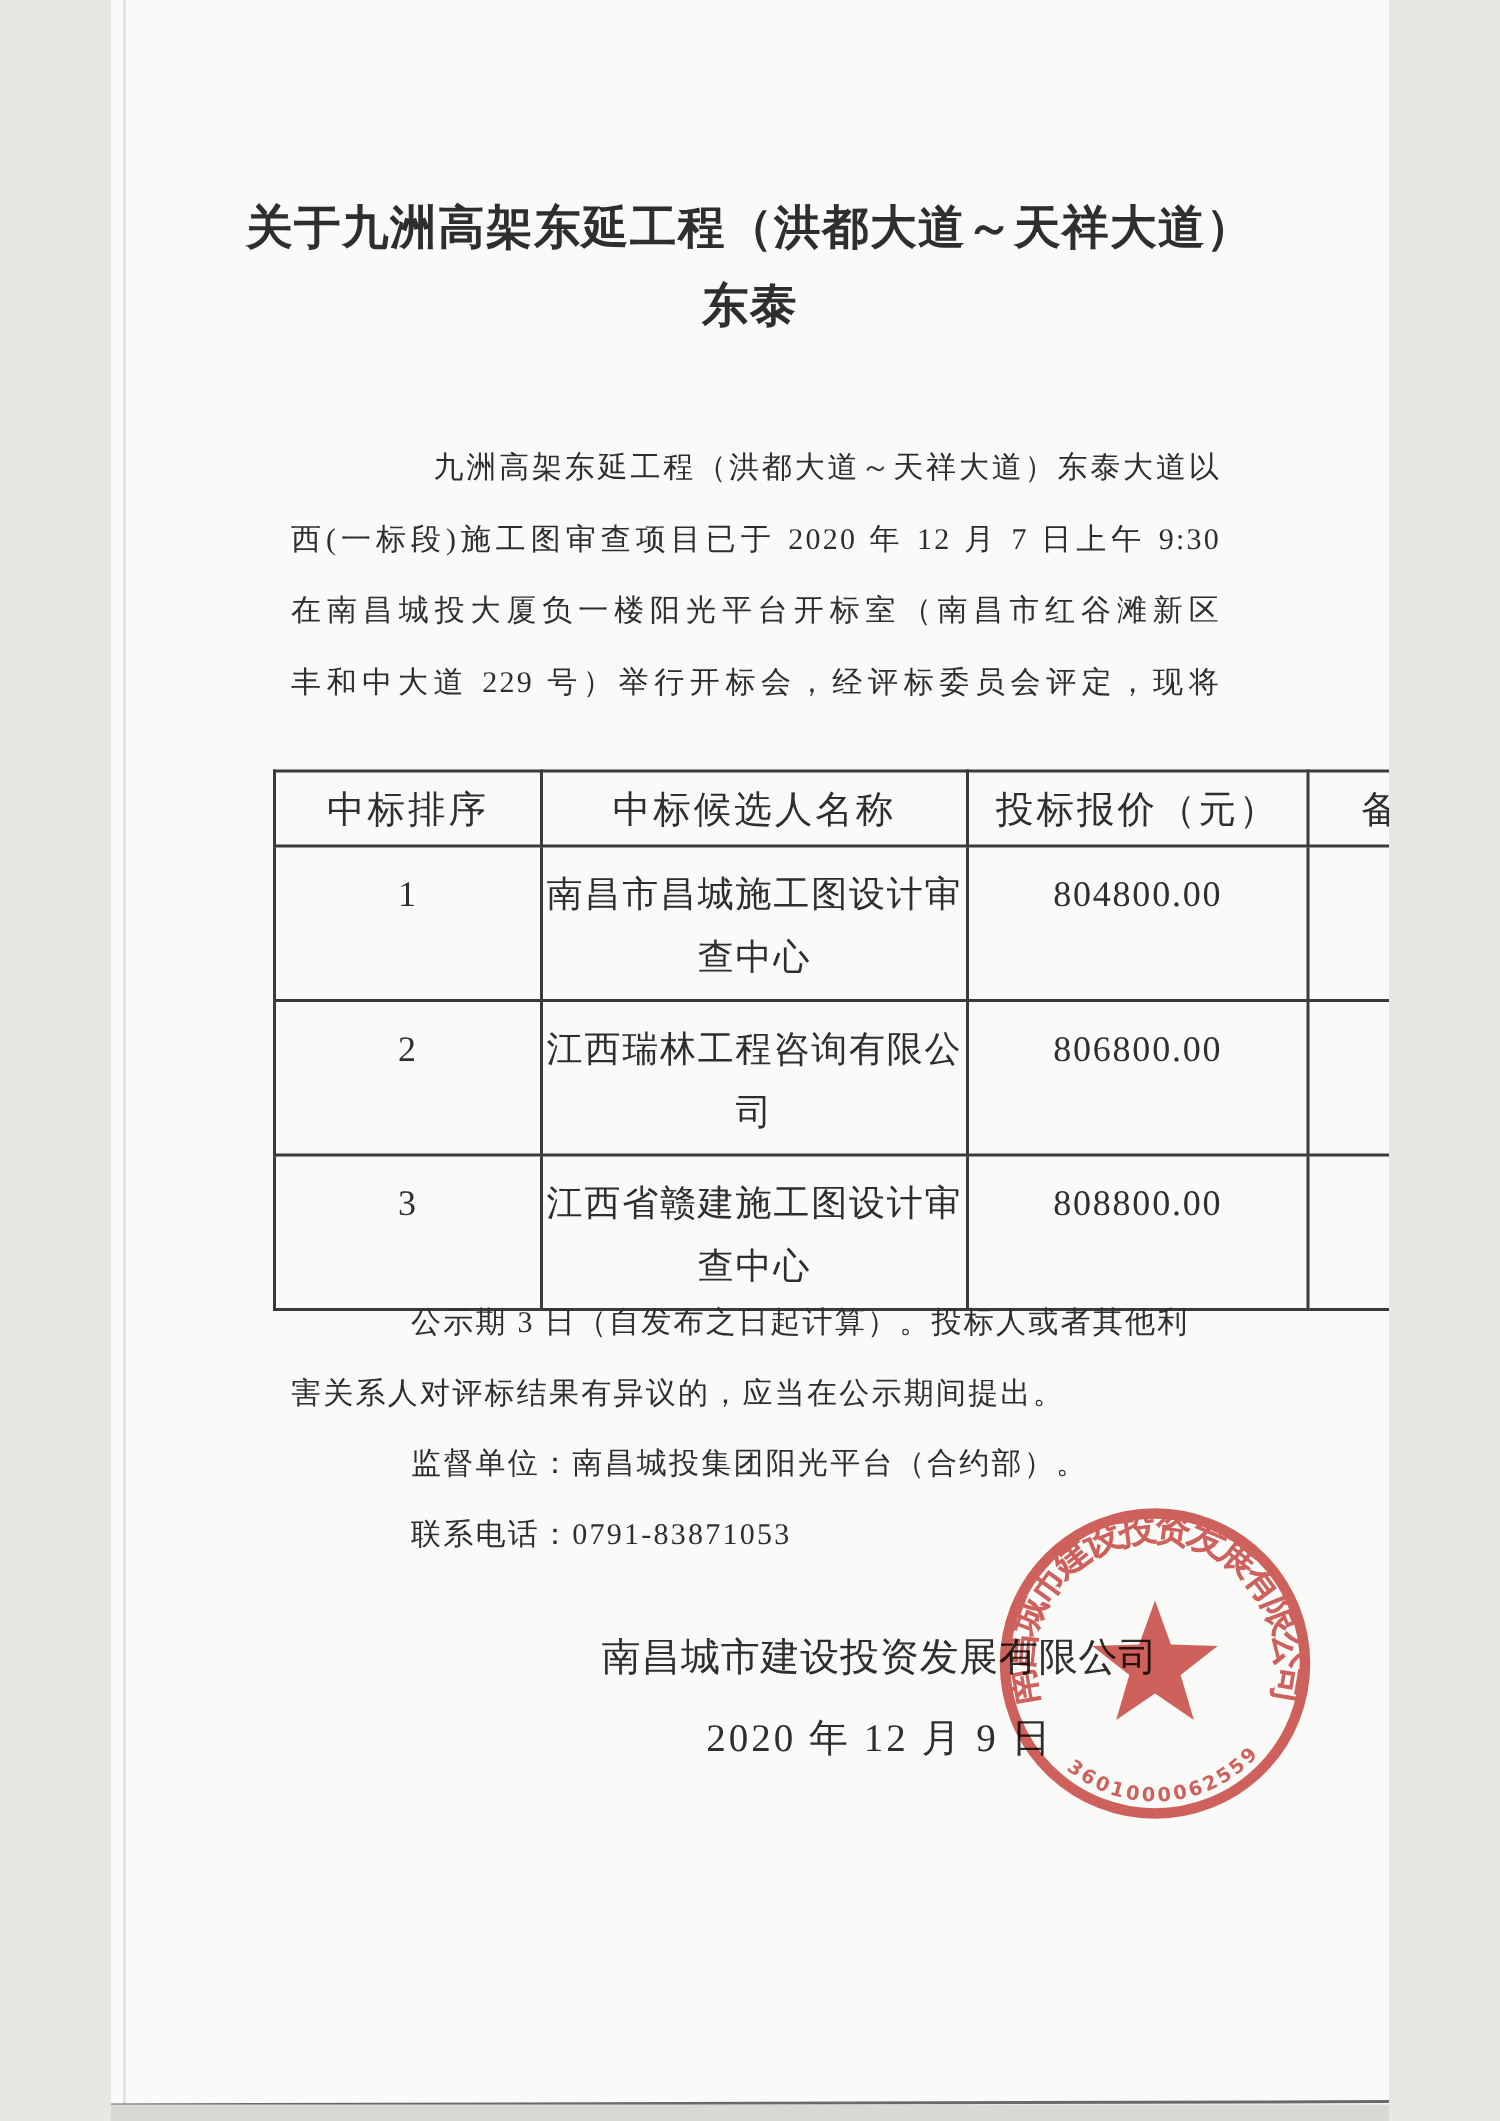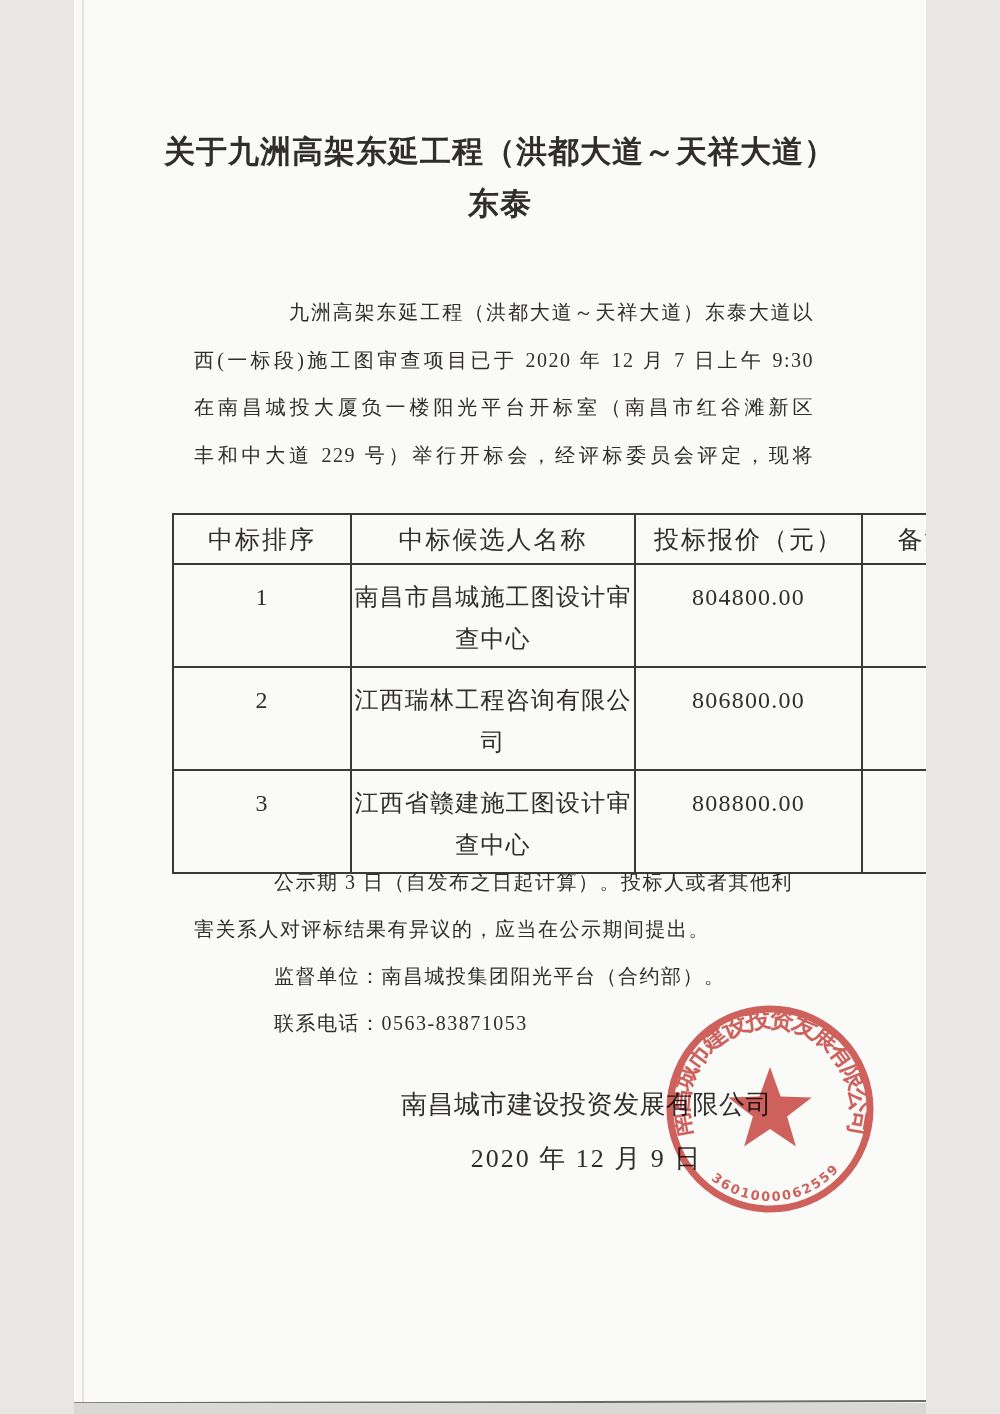--- a/index.html
+++ b/index.html
@@ -31,21 +31,21 @@
   }
   .body-text{
     position:absolute;top:289px;left:120px;right:112px;
     font-size:20px;line-height:47.5px;letter-spacing:1.5px;
   }
   .line{white-space:normal;}
   .fill{text-align:justify;text-align-last:justify;}
   .indent-body{text-indent:95px;}
   .indent-2em{text-indent:80px;}
   table.bid-table{
-    position:absolute;top:513px;left:98px;
+    position:absolute;top:513px;left:108px;
     width:814px;border-collapse:collapse;table-layout:fixed;
   }
   table.bid-table th,table.bid-table td{
     border:2px solid #3b3a38;
     font-weight:normal;
     overflow:hidden;
   }
   table.bid-table th{
     height:46px;font-size:25px;letter-spacing:2px;
     text-align:center;vertical-align:middle;
@@ -129,21 +129,21 @@
         <td class="price-cell">808800.00</td>
         <td></td>
       </tr>
     </tbody>
   </table>
 
   <div class="notice">
     <div class="line indent-2em">公示期 3 日（自发布之日起计算）。投标人或者其他利</div>
     <div class="line">害关系人对评标结果有异议的，应当在公示期间提出。</div>
     <div class="line indent-2em">监督单位：南昌城投集团阳光平台（合约部）。</div>
-    <div class="line indent-2em">联系电话：0563-83871053</div>
+    <div class="line indent-2em">联系电话：0791-83871053</div>
   </div>
 
   <div class="signature">
     <div class="sig-company">南昌城市建设投资发展有限公司</div>
     <div class="sig-date">2020 年 12 月 9 日</div>
   </div>
 
   <svg class="stamp" viewBox="0 0 224 224" aria-hidden="true">
     <defs>
       <path id="sealTopArc" d="M 34.9 140 A 82 82 0 1 1 189.1 140" fill="none"></path>

